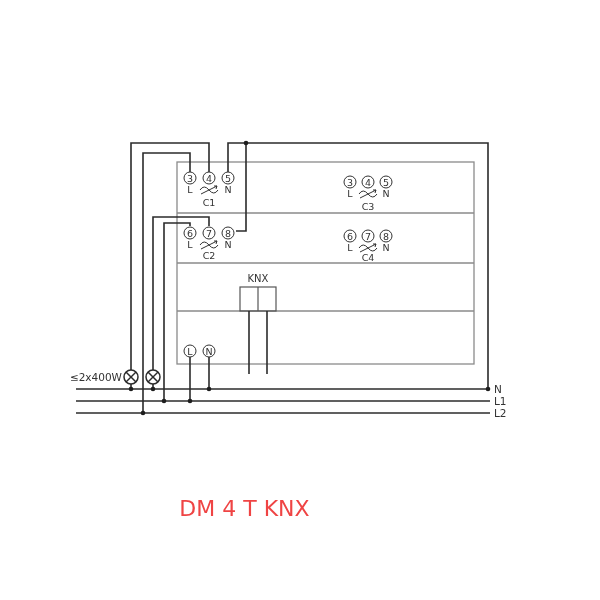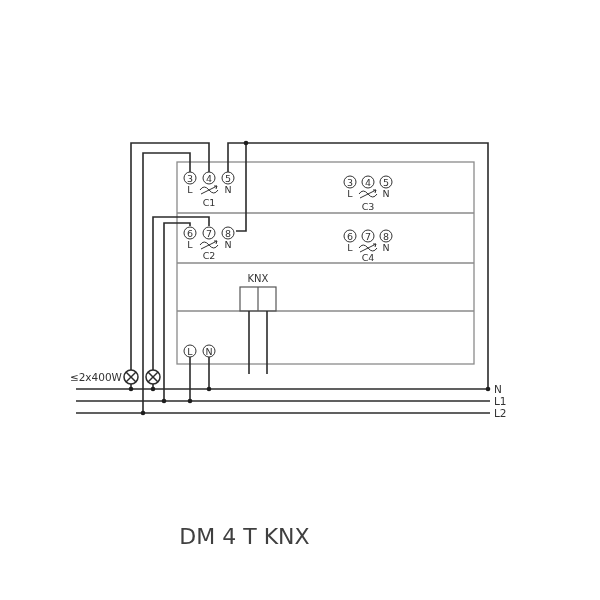--- a/index.html
+++ b/index.html
@@ -1,19 +1,19 @@
 <!DOCTYPE html>
 <html><head>
 <meta charset="utf-8">
 <style>
   html, body { margin: 0; padding: 0; background: #ffffff; }
   body { width: 600px; height: 600px; position: relative; overflow: hidden; font-family: "Liberation Sans", "DejaVu Sans", sans-serif; }
   #diagram { position: absolute; left: 0; top: 0; }
   .lbl { font-family: "DejaVu Sans", "Liberation Sans", sans-serif; fill: #333333; }
-  .title { position: absolute; left: 0; width: 489px; top: 524px; text-align: center; font-size: 22px; color: #404040; font-family: "DejaVu Sans", "Liberation Sans", sans-serif; letter-spacing: 0px; }
+  .title { position: absolute; left: 0; width: 489px; top: 496px; text-align: center; font-size: 22px; color: #ef4444; font-family: "DejaVu Sans", "Liberation Sans", sans-serif; letter-spacing: 0px; }
 </style>
 </head>
 <body>
 
 <svg id="diagram" width="600" height="600" viewBox="0 0 600 600" xmlns="http://www.w3.org/2000/svg">
 
   <g fill="none" stroke="#8a8a8a" stroke-width="1.3">
     <rect x="177" y="162" width="297" height="202"></rect>
     <line x1="177" y1="213" x2="474" y2="213"></line>
     <line x1="177" y1="263" x2="474" y2="263"></line>

